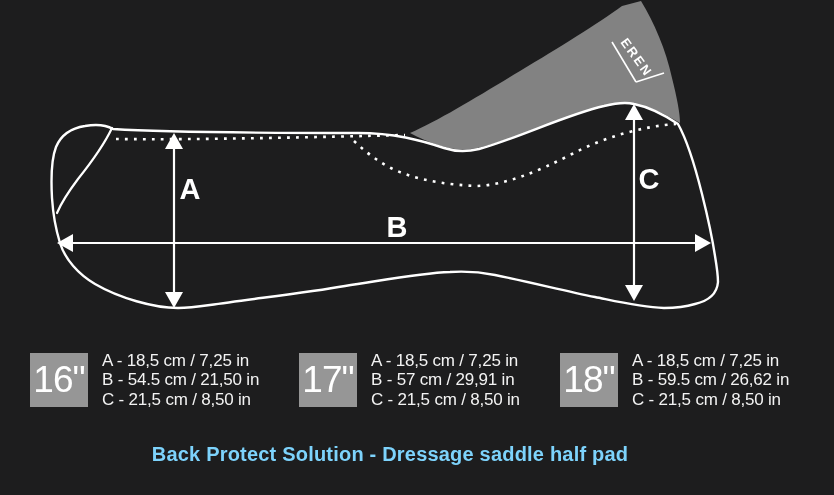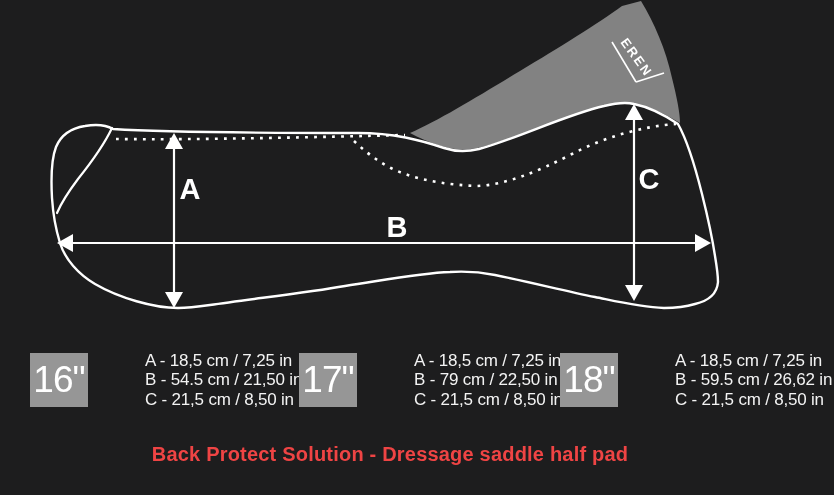--- a/index.html
+++ b/index.html
@@ -13,28 +13,28 @@
   .brand-text{font-size:13px;font-weight:bold;fill:#ffffff;letter-spacing:2px;}
   .size-card{
     position:absolute;top:353px;height:54px;
     display:flex;align-items:center;gap:14px;
   }
   .size-chip{
     width:58px;height:54px;background:#969696;color:#ffffff;
     font-size:37px;letter-spacing:-1px;flex:0 0 auto;
     display:flex;align-items:center;justify-content:center;
   }
-  .meas-lines{display:flex;flex-direction:column;justify-content:center;margin-left:43px;}
+  .meas-lines{display:flex;flex-direction:column;justify-content:center;}
   .meas-line{
     font-size:17px;line-height:19.5px;color:#f3f3f3;
     white-space:nowrap;letter-spacing:-0.2px;
   }
   .caption{
     position:absolute;left:0;top:443px;width:780px;text-align:center;
-    color:#ef4444;font-size:20px;font-weight:bold;letter-spacing:0.2px;
+    color:#7dd3fc;font-size:20px;font-weight:bold;letter-spacing:0.2px;
   }
 </style>
 </head>
 <body>
 
 <div class="stage">
 
   <svg width="834" height="345" viewBox="0 0 834 345">
 
     <path fill="#828282" d="M 410,133 C 440,120 480,95 520,71 C 560,47 597,24 622,6 L 641,1
@@ -106,21 +106,21 @@
       <div class="meas-line">A - 18,5 cm / 7,25 in</div>
       <div class="meas-line">B - 54.5 cm / 21,50 in</div>
       <div class="meas-line">C - 21,5 cm / 8,50 in</div>
     </div>
   </div>
 
   <div class="size-card" style="left:299px">
     <div class="size-chip">17"</div>
     <div class="meas-lines">
       <div class="meas-line">A - 18,5 cm / 7,25 in</div>
-      <div class="meas-line">B - 79 cm / 22,50 in</div>
+      <div class="meas-line">B - 57 cm / 29,91 in</div>
       <div class="meas-line">C - 21,5 cm / 8,50 in</div>
     </div>
   </div>
 
   <div class="size-card" style="left:560px">
     <div class="size-chip">18"</div>
     <div class="meas-lines">
       <div class="meas-line">A - 18,5 cm / 7,25 in</div>
       <div class="meas-line">B - 59.5 cm / 26,62 in</div>
       <div class="meas-line">C - 21,5 cm / 8,50 in</div>

